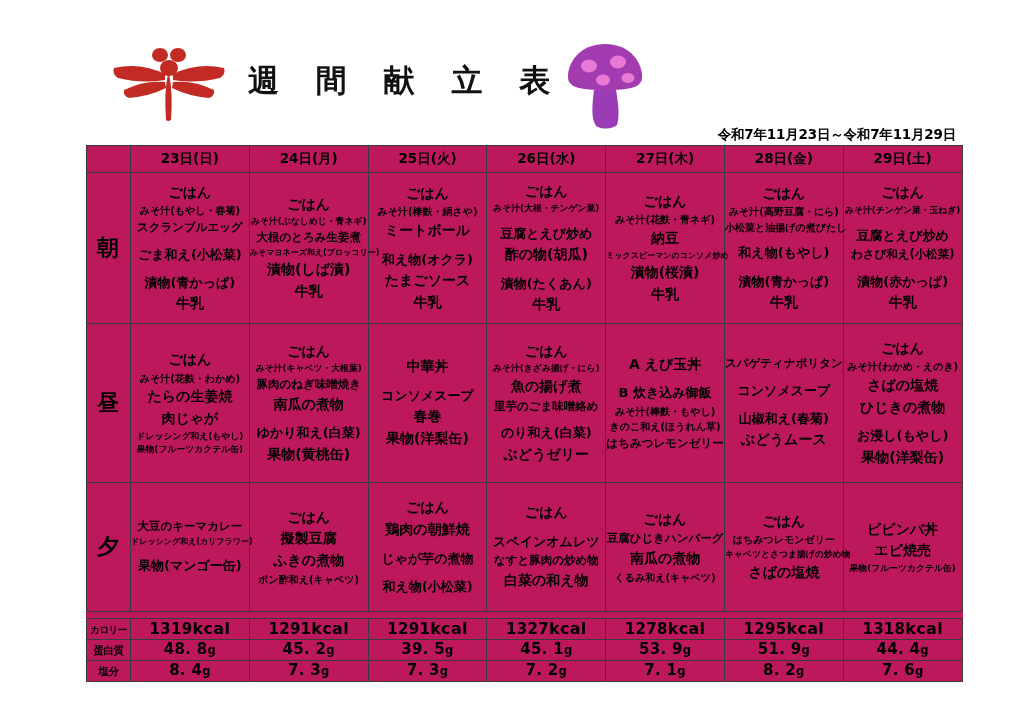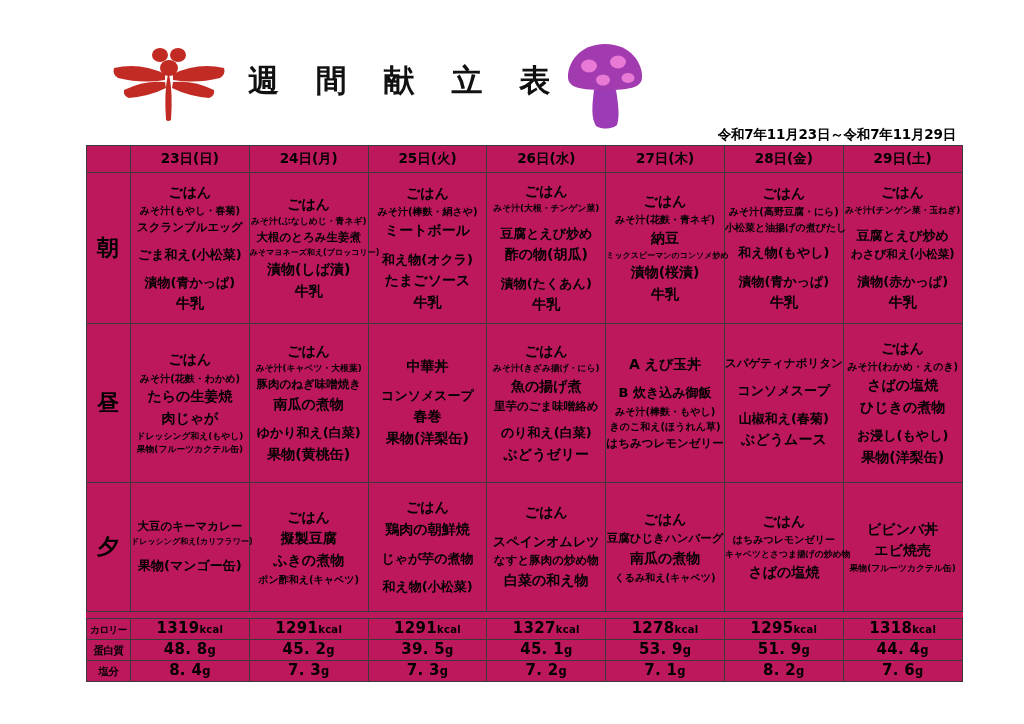--- a/index.html
+++ b/index.html
@@ -160,21 +160,21 @@
     line-height: 19px;
     letter-spacing: 0.3px;
   }
   .nutri-value .unit {
     font-size: 11.5px;
   }
   .nutri-value.kcal {
     font-size: 15px;
   }
   .nutri-value.kcal .unit {
-    font-size: 10px;
+    font-size: 16px;
   }
 
   
   .spacer-row td {
     border: none;
     height: 6px;
   }
 </style>
 </head>
 <body>

